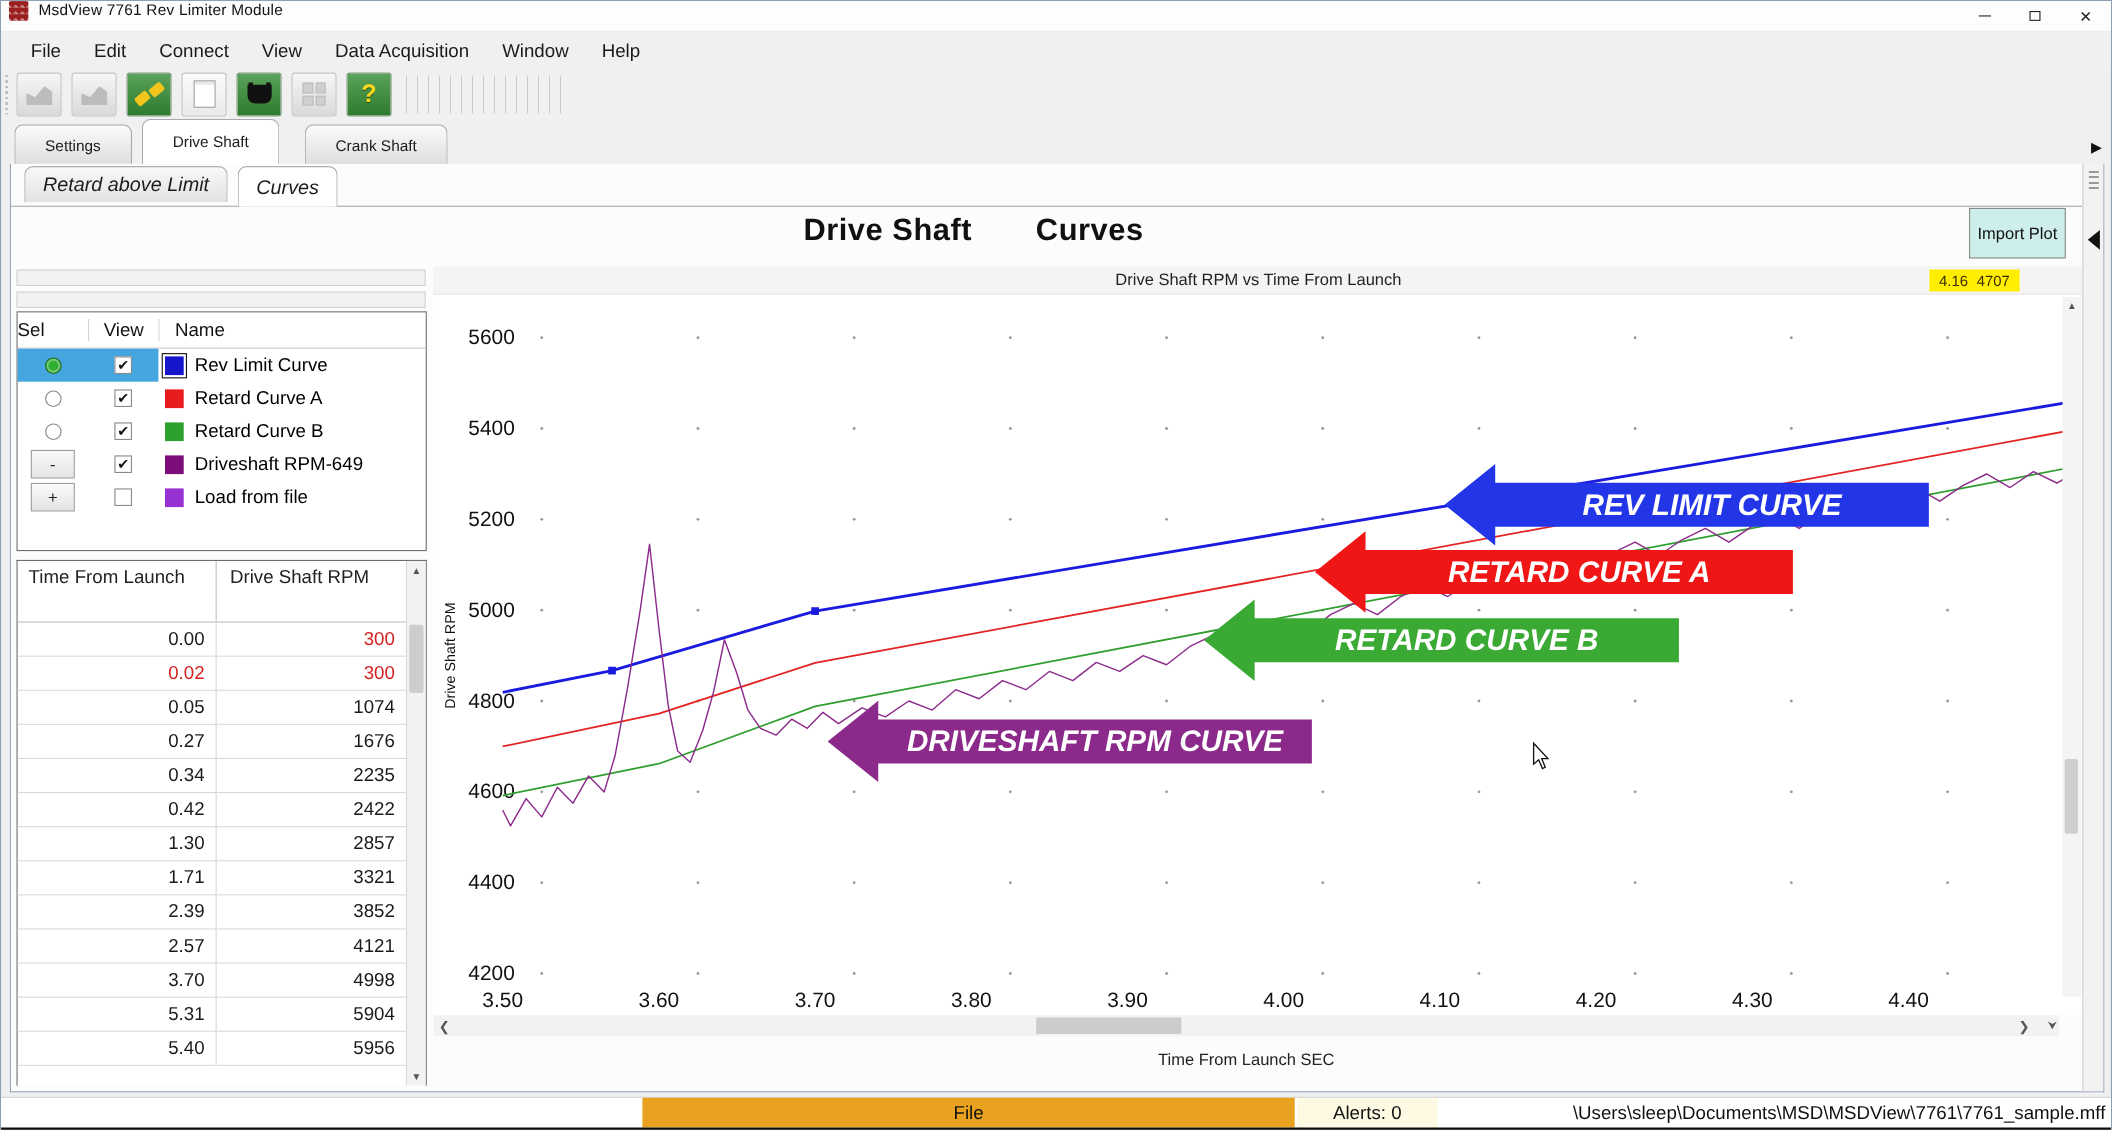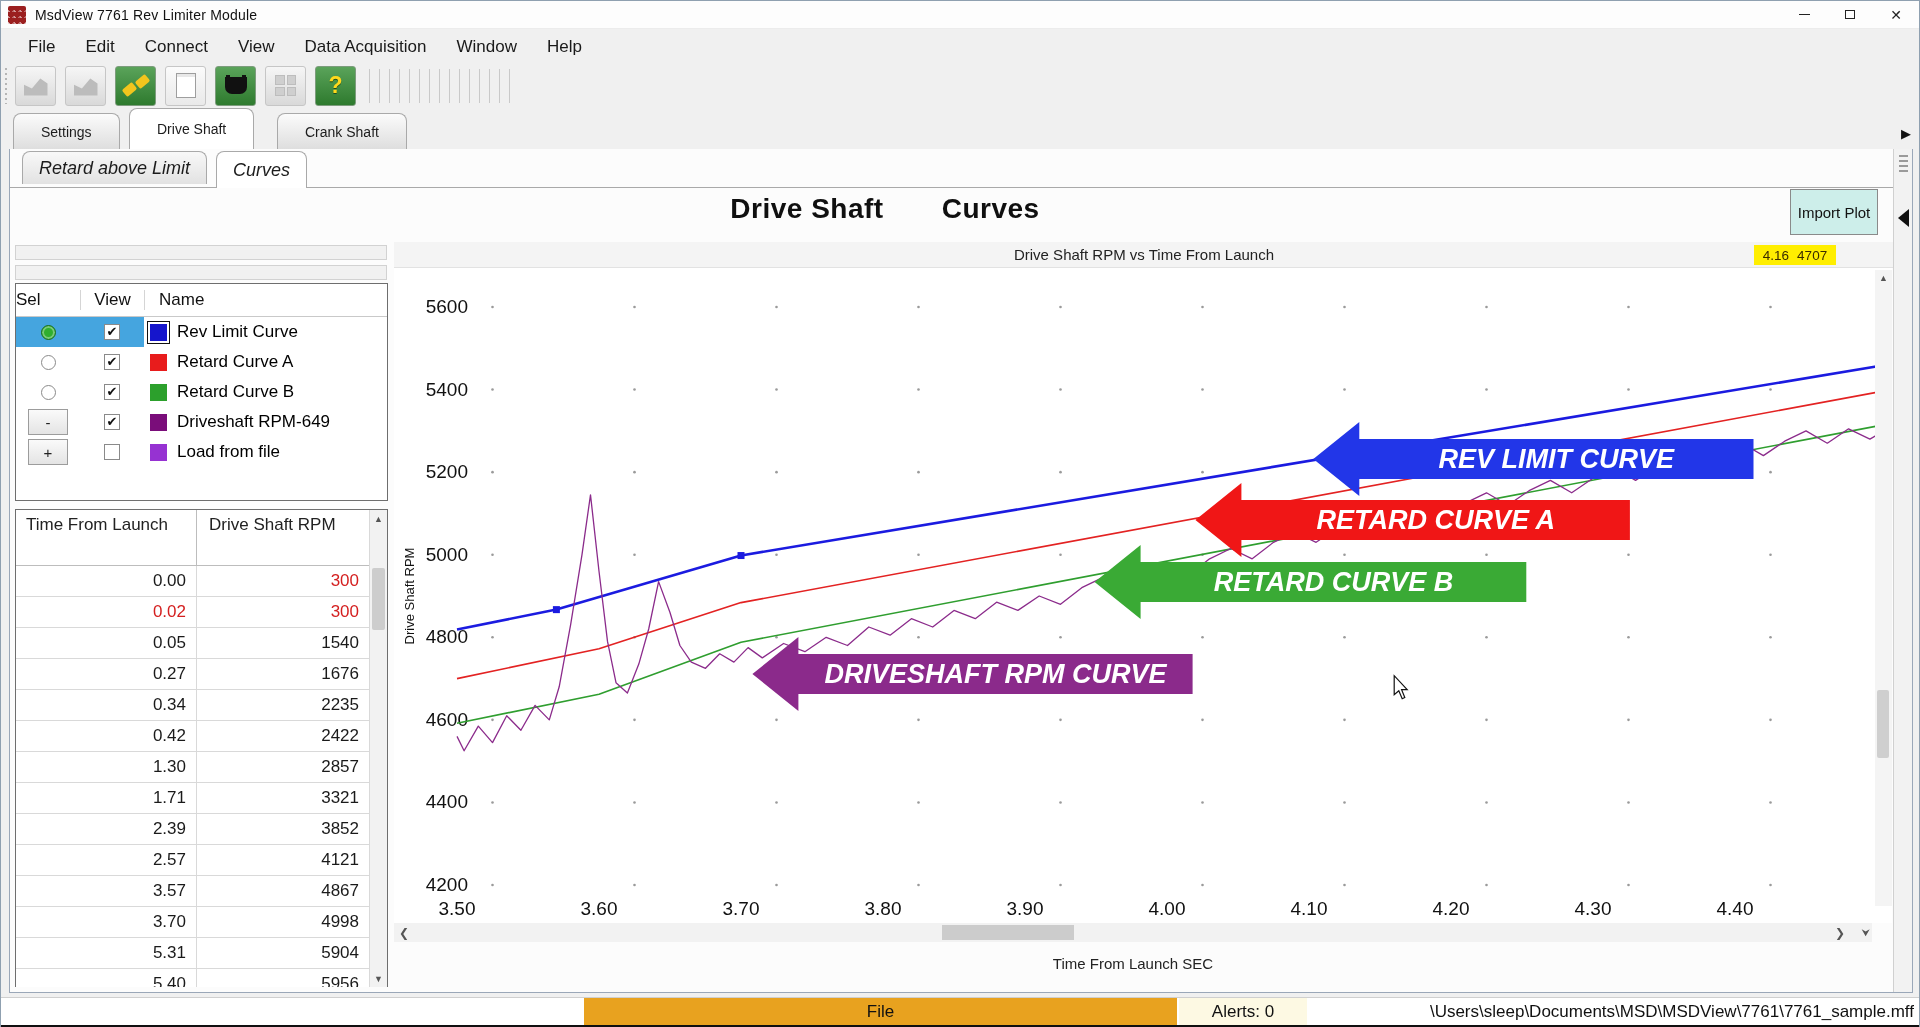--- a/index.html
+++ b/index.html
@@ -1,21 +1,21 @@
 <!DOCTYPE html>
 <html><head>
 <meta charset="utf-8">
 <style>
   * { margin:0; padding:0; box-sizing:border-box; }
   html,body { width:1920px; height:1027px; overflow:hidden; }
   body { font-family:"Liberation Sans", sans-serif; background:#e8e8e8; position:relative; }
   .window { position:absolute; left:0; top:0; width:1920px; height:1027px; background:#f0f0f0; border:1px solid #8fa0b0; }
 
   
-  .titlebar { position:absolute; left:0; top:0; width:100%; height:28px; background:#fdfdfd; display:flex; align-items:center; padding-left:7px; border-bottom:1px solid #ececec; }
+  .titlebar { position:absolute; left:0; top:0; width:100%; height:28px; background:#fdfdfd; display:flex; padding-left:7px; border-bottom:1px solid #ececec; }
   .app-icon { width:18px; height:18px; background:#9b1f1f; border-radius:2px; margin-right:9px;
       background-image:linear-gradient(45deg, rgba(255,255,255,.55) 2px, transparent 2px), linear-gradient(-45deg, rgba(255,255,255,.35) 2px, transparent 2px); background-size:6px 6px; }
   .title-text { font-size:14px; color:#111; letter-spacing:.2px; }
   .win-btns { margin-left:auto; display:flex; height:100%; }
   .win-btn { width:46px; height:100%; display:flex; align-items:center; justify-content:center; color:#222; }
   .glyph-min { width:11px; height:1px; background:#222; }
   .glyph-max { width:10px; height:9px; border:1px solid #222; }
   .glyph-close { font-size:14px; line-height:1; }
 
   
@@ -289,21 +289,21 @@
             <div class="dt-row">
               <div class="dt-c1">0.00</div>
               <div class="dt-c2 red">300</div>
             </div>
             <div class="dt-row">
               <div class="dt-c1 red">0.02</div>
               <div class="dt-c2 red">300</div>
             </div>
             <div class="dt-row">
               <div class="dt-c1">0.05</div>
-              <div class="dt-c2">1540</div>
+              <div class="dt-c2">1074</div>
             </div>
             <div class="dt-row">
               <div class="dt-c1">0.27</div>
               <div class="dt-c2">1676</div>
             </div>
             <div class="dt-row">
               <div class="dt-c1">0.34</div>
               <div class="dt-c2">2235</div>
             </div>
             <div class="dt-row">
@@ -318,24 +318,20 @@
               <div class="dt-c1">1.71</div>
               <div class="dt-c2">3321</div>
             </div>
             <div class="dt-row">
               <div class="dt-c1">2.39</div>
               <div class="dt-c2">3852</div>
             </div>
             <div class="dt-row">
               <div class="dt-c1">2.57</div>
               <div class="dt-c2">4121</div>
-            </div>
-            <div class="dt-row">
-              <div class="dt-c1">3.57</div>
-              <div class="dt-c2">4867</div>
             </div>
             <div class="dt-row">
               <div class="dt-c1">3.70</div>
               <div class="dt-c2">4998</div>
             </div>
             <div class="dt-row">
               <div class="dt-c1">5.31</div>
               <div class="dt-c2">5904</div>
             </div>
             <div class="dt-row">

